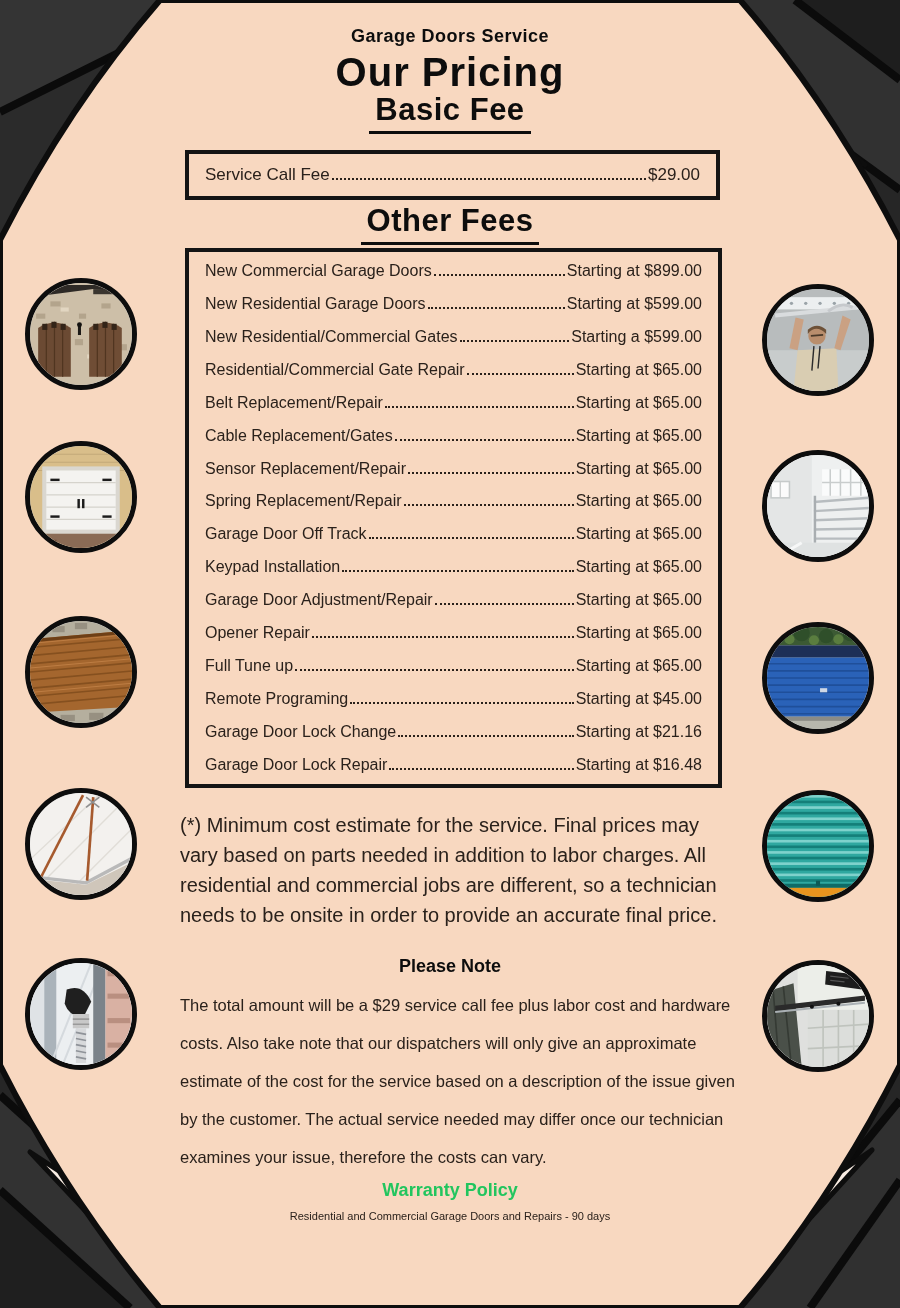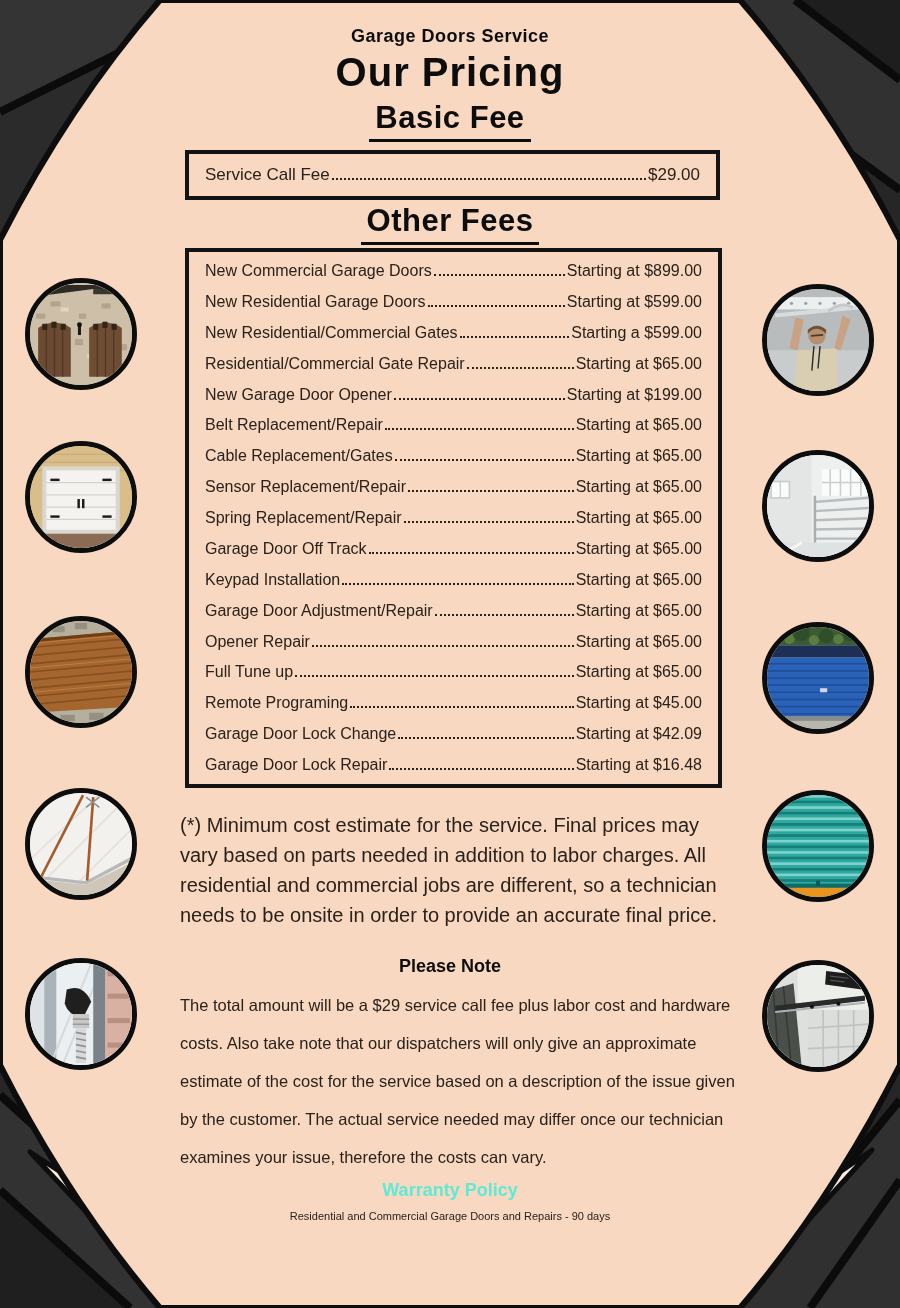--- a/index.html
+++ b/index.html
@@ -13,41 +13,41 @@
 
   
   .eyebrow { top:26px; left:0; width:100%; text-align:center;
     font-size:18px; font-weight:bold; color:#0d0d0d; letter-spacing:.5px; }
   .title { top:50px; left:0; width:100%; text-align:center;
     font-size:40px; font-weight:bold; color:#0d0d0d; letter-spacing:1px; }
   .section-head { left:0; width:100%; text-align:center; }
   .section-head span {
     display:inline-block; font-size:31px; font-weight:bold; color:#0d0d0d;
     border-bottom:3px solid #0d0d0d; padding:0 6px 3px; letter-spacing:.5px; }
-  .sh1 { top:100px; }
+  .sh1 { top:92px; }
   .sh2 { top:203px; }
 
   
   .feebox { border:4px solid #141414; box-sizing:border-box; background:transparent; }
   .basic-box { left:185px; top:150px; width:535px; height:50px;
     display:flex; align-items:center; padding:18px 16px; font-size:17px; }
   .fees-box { left:185px; top:248px; width:537px; height:540px;
     display:flex; flex-direction:column; justify-content:space-between;
     padding:10px 16px; font-size:16px; }
   .fee-row { display:flex; align-items:baseline; width:100%; }
   .fee-label, .fee-price { white-space:nowrap; }
   .leader { flex:1; border-bottom:2.5px dotted #2a211b; margin:0 2px 4px; min-width:24px; }
 
   
   .footnote { left:180px; top:810px; width:552px; font-size:20px; line-height:30px; }
   .note-title { top:956px; left:0; width:100%; text-align:center;
     font-size:18px; font-weight:bold; color:#0d0d0d; }
   .note-body { left:180px; top:986px; width:566px; font-size:16.5px; line-height:38px; }
   .warranty-title { top:1180px; left:0; width:100%; text-align:center;
-    font-size:18px; font-weight:bold; color:#5eead4; }
+    font-size:18px; font-weight:bold; color:#22c55e; }
   .warranty-body { top:1210px; left:0; width:100%; text-align:center; font-size:11px; }
 
   
   .photo { position:absolute; z-index:2; width:112px; height:112px;
     border-radius:50%; border:5px solid #0d0d0d; overflow:hidden;
     box-sizing:border-box; background:#ccc; }
   .photo svg { display:block; width:100%; height:100%; }
 </style>
 </head>
 <body>
@@ -123,25 +123,20 @@
       <span class="leader"></span>
       <span class="fee-price">Starting a $599.00</span>
     </div>
 
     <div class="fee-row">
       <span class="fee-label">Residential/Commercial Gate Repair</span>
       <span class="leader"></span>
       <span class="fee-price">Starting at $65.00</span>
     </div>
 
-    <div class="fee-row">
-      <span class="fee-label">New Garage Door Opener</span>
-      <span class="leader"></span>
-      <span class="fee-price">Starting at $199.00</span>
-    </div>
 
     <div class="fee-row">
       <span class="fee-label">Belt Replacement/Repair</span>
       <span class="leader"></span>
       <span class="fee-price">Starting at $65.00</span>
     </div>
 
     <div class="fee-row">
       <span class="fee-label">Cable Replacement/Gates</span>
       <span class="leader"></span>
@@ -192,21 +187,21 @@
 
     <div class="fee-row">
       <span class="fee-label">Remote Programing</span>
       <span class="leader"></span>
       <span class="fee-price">Starting at $45.00</span>
     </div>
 
     <div class="fee-row">
       <span class="fee-label">Garage Door Lock Change</span>
       <span class="leader"></span>
-      <span class="fee-price">Starting at $42.09</span>
+      <span class="fee-price">Starting at $21.16</span>
     </div>
 
     <div class="fee-row">
       <span class="fee-label">Garage Door Lock Repair</span>
       <span class="leader"></span>
       <span class="fee-price">Starting at $16.48</span>
     </div>
   </div>
 
   <div class="layer footnote">(*) Minimum cost estimate for the service. Final prices may vary based on parts needed in addition to labor charges. All residential and commercial jobs are different, so a technician needs to be onsite in order to provide an accurate final price.</div>

